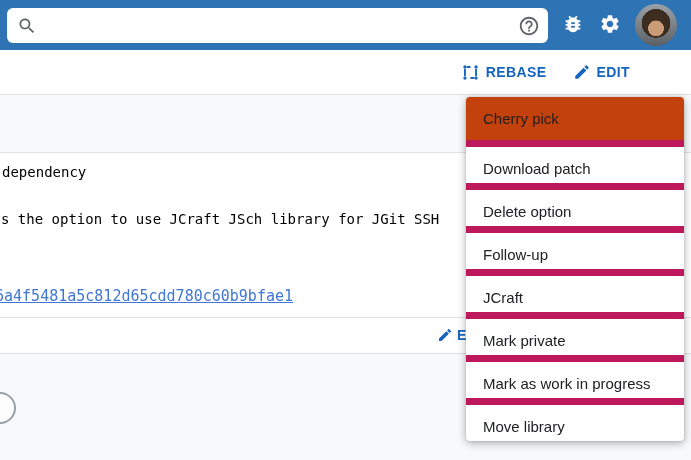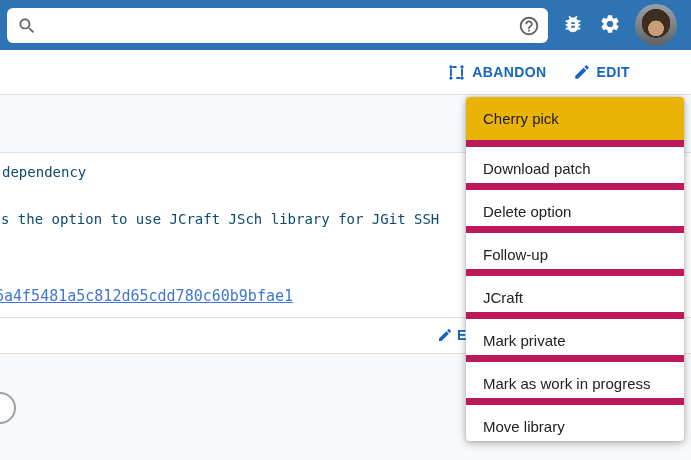--- a/index.html
+++ b/index.html
@@ -25,38 +25,38 @@
   .action-bar{position:absolute;left:0;top:50px;width:691px;height:44px;background:#fff;}
   .actions{position:absolute;right:61px;top:0;height:44px;display:flex;align-items:center;gap:26px;}
   .act-btn{display:flex;align-items:center;gap:6px;cursor:pointer;color:#1565c0;font-size:14px;font-weight:bold;letter-spacing:.4px;}
   .more-btn{position:absolute;left:645px;top:57px;width:34px;height:40px;background:#e3e3e3;border-radius:7px;display:flex;align-items:center;justify-content:center;cursor:pointer;}
 
   
   .band{position:absolute;left:0;top:94px;width:691px;height:59px;background:#f8f9fa;border-top:1px solid #e1e1e1;border-bottom:1px solid #e1e1e1;box-sizing:border-box;}
 
   
   .commit-area{position:absolute;left:0;top:153px;width:691px;height:164px;background:#fff;overflow:hidden;}
-  .mono{font-family:"DejaVu Sans Mono","Liberation Mono",monospace;color:#0c4a6e;font-size:14px;white-space:nowrap;}
+  .mono{font-family:"DejaVu Sans Mono","Liberation Mono",monospace;color:#000000;font-size:14px;white-space:nowrap;}
   .cm-subject{position:absolute;left:2px;top:11px;}
   .cm-body{position:absolute;left:1px;top:58px;}
   .sha-link{position:absolute;left:-5px;top:134px;font-family:"DejaVu Sans Mono","Liberation Mono",monospace;font-size:15px;color:#4176d6;text-decoration:underline;cursor:pointer;white-space:nowrap;}
 
   
   .edit-row{position:absolute;left:0;top:317px;width:691px;height:37px;background:#fff;border-top:1px solid #e0e0e0;border-bottom:1px solid #e0e0e0;box-sizing:border-box;}
   .edit-link{position:absolute;left:437px;top:9px;display:flex;align-items:center;gap:4px;color:#1565c0;font-size:14px;font-weight:bold;letter-spacing:.4px;cursor:pointer;}
 
   
   .bottom-section{position:absolute;left:0;top:354px;width:691px;height:106px;background:#f8f9fa;}
   .reply-circle{position:absolute;left:-16px;top:38px;width:32px;height:32px;border-radius:50%;background:#fdfdfd;border:2px solid #9aa0a6;box-sizing:border-box;}
 
   
   .overflow-menu{position:absolute;left:466px;top:97px;width:218px;margin:0;padding:0;list-style:none;background:#fff;border-radius:4px;box-shadow:0 2px 8px rgba(0,0,0,.32),0 0 2px rgba(0,0,0,.18);z-index:10;overflow:hidden;}
   .menu-item{height:43px;line-height:43px;padding-left:17px;font-size:15px;color:#202124;cursor:pointer;box-sizing:border-box;}
   .menu-item + .menu-item{border-top:7px solid #be185d;}
-  .menu-item.highlighted{background:#eab308;}
+  .menu-item.highlighted{background:#c2410c;}
 </style>
 </head>
 <body>
 
 <div class="screen">
 
   <header class="app-header">
     <div class="search-box">
       <svg class="mag" width="20" height="20" viewBox="0 0 24 24">
         <path fill="#5f6368" d="M15.5 14h-.79l-.28-.27C15.41 12.59 16 11.11 16 9.5 16 5.91 13.09 3 9.5 3S3 5.91 3 9.5 5.91 16 9.5 16c1.61 0 3.09-.59 4.23-1.57l.27.28v.79l5 4.99L20.49 19l-4.99-5zm-6 0C7.01 14 5 11.99 5 9.5S7.01 5 9.5 5 14 7.01 14 9.5 11.99 14 9.5 14z"></path>
@@ -80,21 +80,21 @@
       <div class="act-btn">
         <svg width="19" height="19" viewBox="0 0 24 24">
           <g stroke="#1565c0" stroke-width="2.4" stroke-linecap="round" fill="#1565c0">
             <circle cx="5" cy="5" r="2.1" stroke="none"></circle>
               <circle cx="19" cy="5" r="2.1" stroke="none"></circle>
             <circle cx="5" cy="19" r="2.1" stroke="none"></circle>
               <circle cx="19" cy="19" r="2.1" stroke="none"></circle>
             <path d="M5 8.2v7.6M19 8.2v7.6M8.2 5h3M12.8 19h3" fill="none"></path>
           </g>
         </svg>
-        <span>ABANDON</span>
+        <span>REBASE</span>
       </div>
       <div class="act-btn">
         <svg width="18" height="18" viewBox="0 0 24 24">
           <path fill="#1565c0" d="M3 17.25V21h3.75L17.81 9.94l-3.75-3.75L3 17.25zM20.71 7.04c.39-.39.39-1.02 0-1.41l-2.34-2.34c-.39-.39-1.02-.39-1.41 0l-1.83 1.83 3.75 3.75 1.83-1.83z"></path>
         </svg>
         <span>EDIT</span>
       </div>
     </div>
     <div class="more-btn">
       <svg width="20" height="22" viewBox="0 0 24 24">

